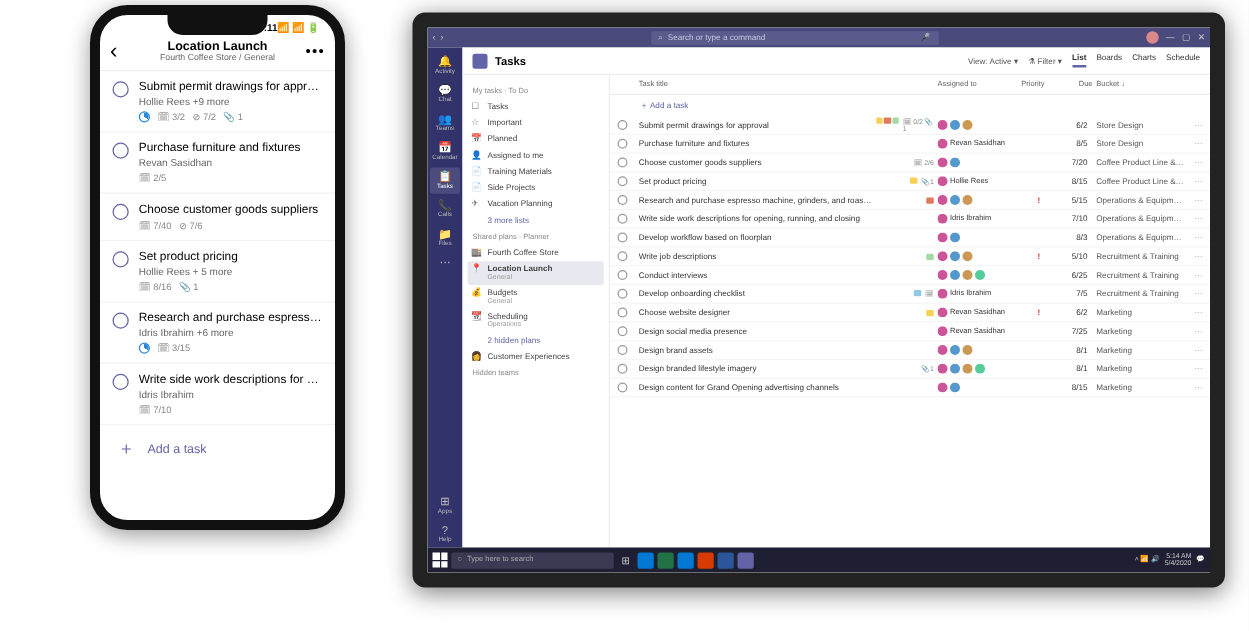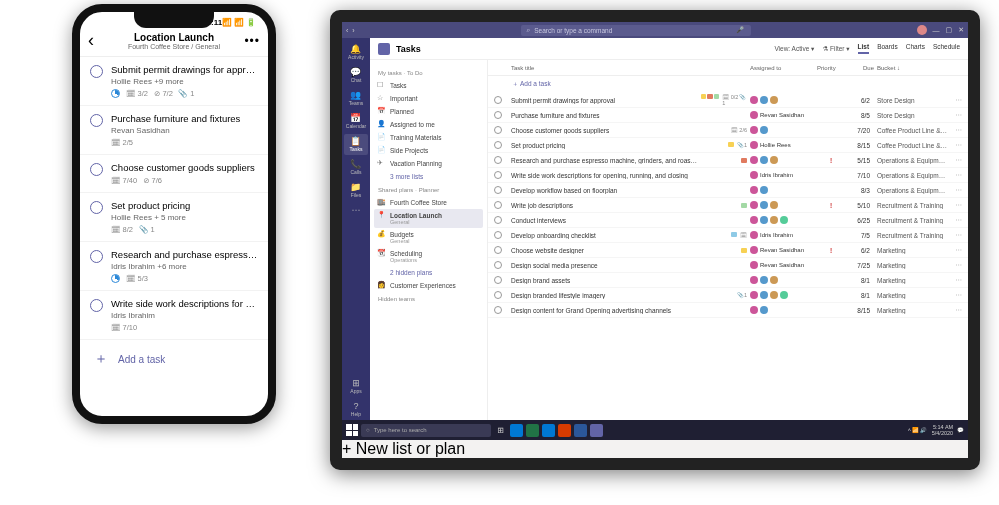--- a/index.html
+++ b/index.html
@@ -133,33 +133,33 @@
             <span>⊘ 7/6</span>
           </div>
         </div>
       </div>
       <div class="row">
         <span class="circle"></span>
         <div class="rtxt">
           <div class="ttl">Set product pricing</div>
           <div class="sub">Hollie Rees + 5 more</div>
           <div class="meta">
-            <span>🗓 8/2</span>
+            <span>🗓 8/16</span>
             <span>📎 1</span>
           </div>
         </div>
       </div>
       <div class="row">
         <span class="circle"></span>
         <div class="rtxt">
           <div class="ttl">Research and purchase espresso...</div>
           <div class="sub">Idris Ibrahim +6 more</div>
           <div class="meta">
             <span class="prog"></span>
-            <span>🗓 5/3</span>
+            <span>🗓 3/15</span>
           </div>
         </div>
       </div>
       <div class="row">
         <span class="circle"></span>
         <div class="rtxt">
           <div class="ttl">Write side work descriptions for op...</div>
           <div class="sub">Idris Ibrahim</div>
           <div class="meta">
             <span>🗓 7/10</span>
@@ -505,14 +505,13 @@
     <span class="tico" style="background:#0078d4"></span>
     <span class="tico" style="background:#d83b01"></span>
     <span class="tico" style="background:#2b579a"></span>
     <span class="tico" style="background:#6264a7"></span>
     <div class="tray">
       <span>˄ 📶 🔊</span>
       <span><span>5:14 AM</span><br><span>5/4/2020</span></span>
       <span>💬</span>
     </div>
   </div>
-<div class="addplan">+  New list or plan</div>
   </div>
 
 </body></html>

